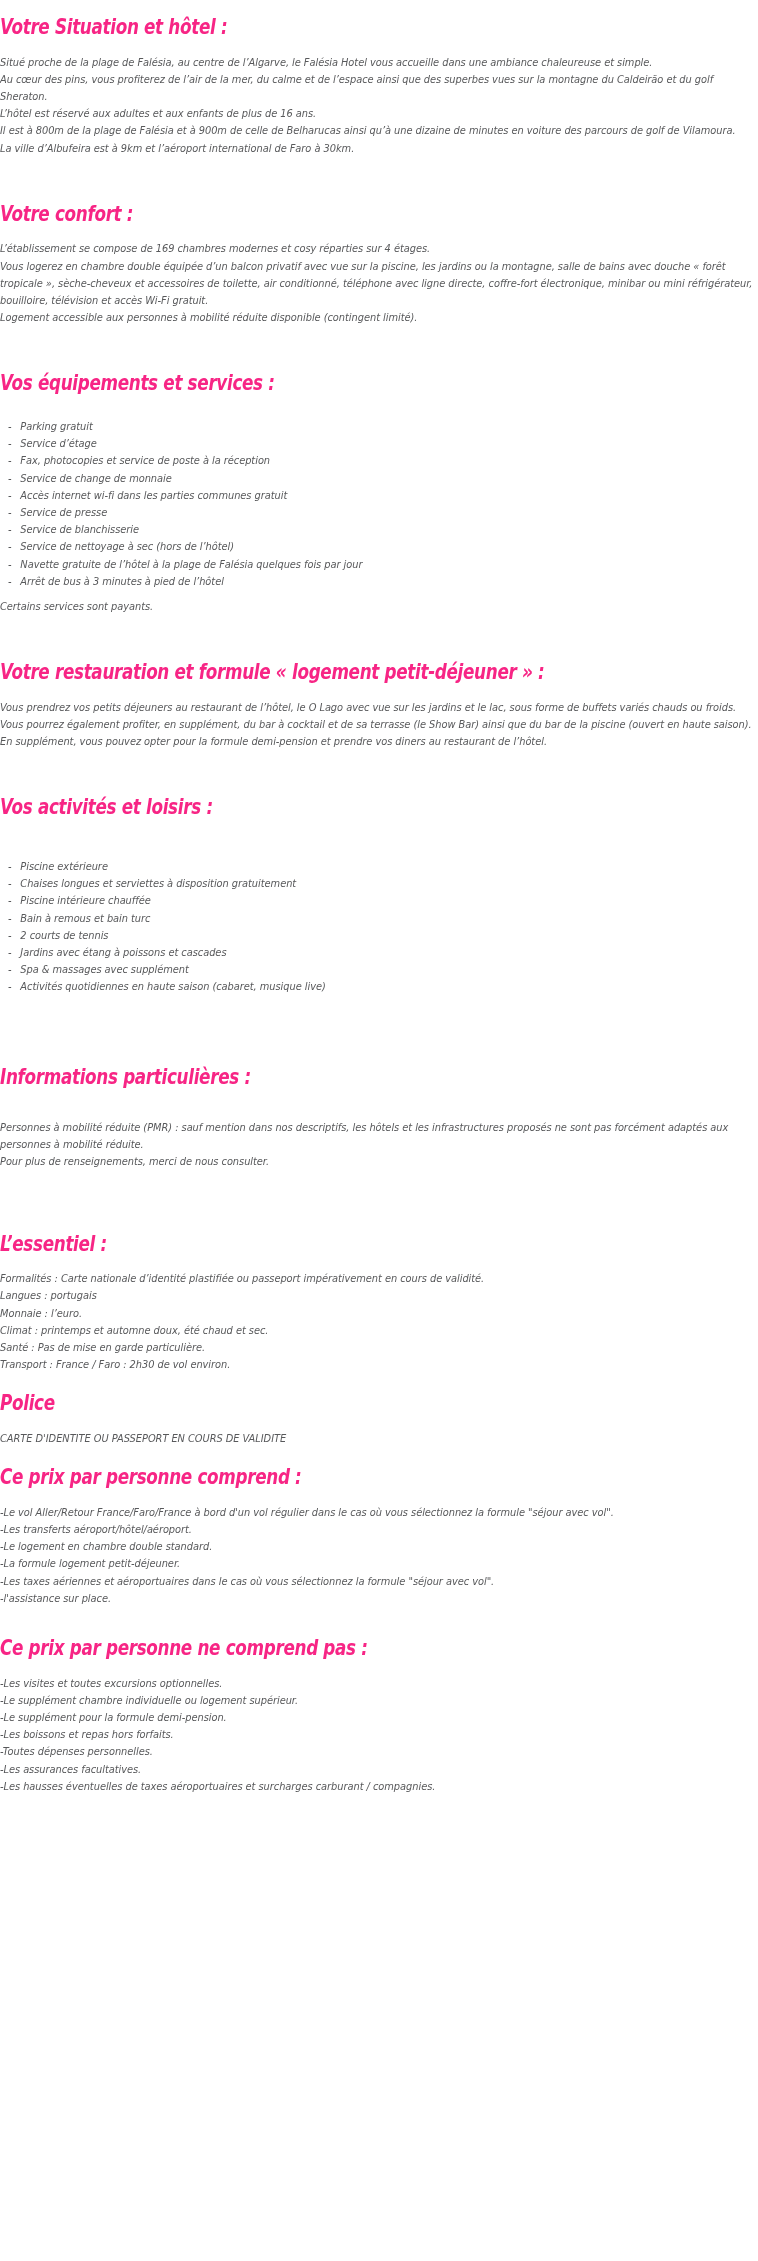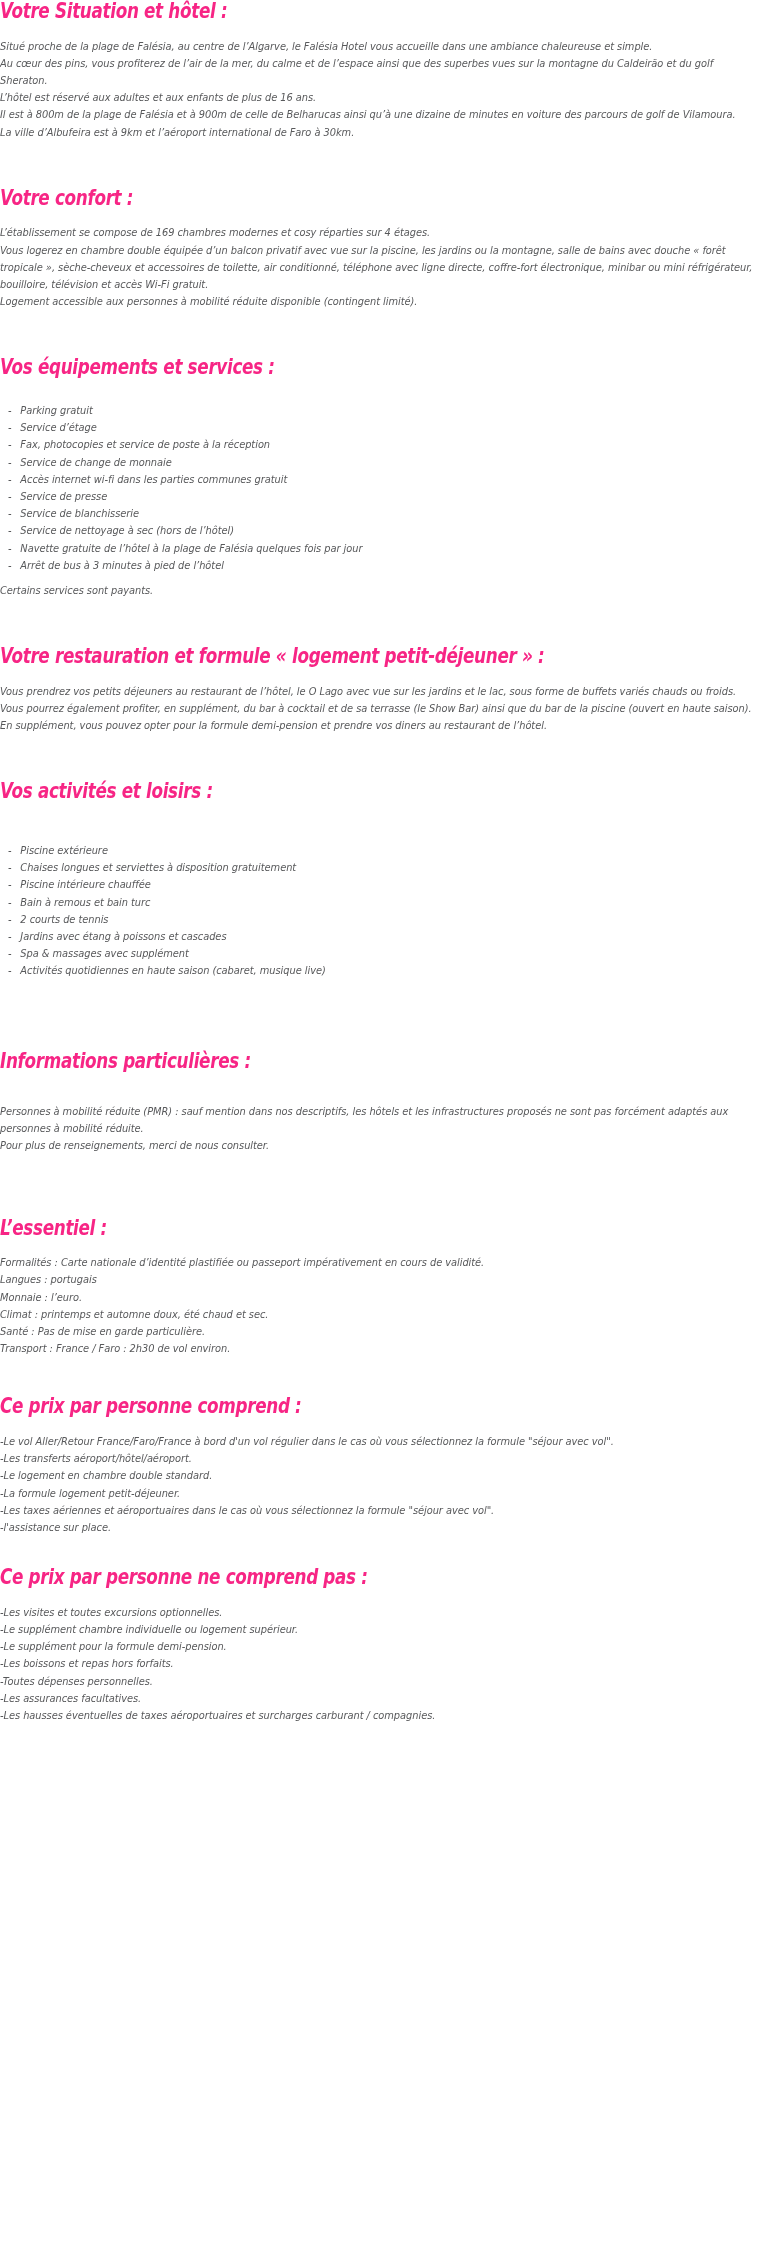--- a/index.html
+++ b/index.html
@@ -10,21 +10,21 @@
   body {
     width: 758px;
     min-height: 2261px;
     font-family: "Liberation Sans", sans-serif;
     color: #55585a;
     -webkit-font-smoothing: antialiased;
   }
   .page {
     width: 758px;
     box-sizing: border-box;
-    padding: 0 2px 0 0;
+    padding: 16px 2px 0 0;
   }
   h2.section-title {
     font-family: "DejaVu Sans", sans-serif;
     font-style: italic;
     font-weight: bold;
     color: #f72585;
     font-size: 20.5px;
     line-height: 1.15;
     margin: 0;
     letter-spacing: -0.4px;
@@ -161,20 +161,25 @@
     <p class="body-line">Formalités : Carte nationale d’identité plastifiée ou passeport  impérativement en cours de validité.</p>
     <p class="body-line">Langues : portugais</p>
     <p class="body-line">Monnaie : l’euro.</p>
     <p class="body-line">Climat : printemps et automne doux, été chaud et sec.</p>
     <p class="body-line">Santé : Pas de mise en garde particulière.</p>
     <p class="body-line">Transport : France / Faro : 2h30 de vol environ.</p>
   </section>
 
   <div class="gap-m"></div>
 
+  <section class="sec">
+    <h2 class="section-title">Police</h2>
+    <div class="title-spacer"></div>
+    <p class="body-line">CARTE D'IDENTITE OU PASSEPORT EN COURS DE VALIDITE</p>
+  </section>
 
   <div class="gap-m"></div>
 
   <section class="sec">
     <h2 class="section-title">Ce prix par personne comprend :</h2>
     <div class="title-spacer"></div>
     <p class="body-line body-wrap">-Le vol Aller/Retour France/Faro/France à bord d'un vol régulier dans le cas où vous sélectionnez la formule "séjour avec vol".</p>
     <p class="body-line">-Les transferts aéroport/hôtel/aéroport.</p>
     <p class="body-line">-Le logement en chambre double standard.</p>
     <p class="body-line">-La formule logement petit-déjeuner.</p>

